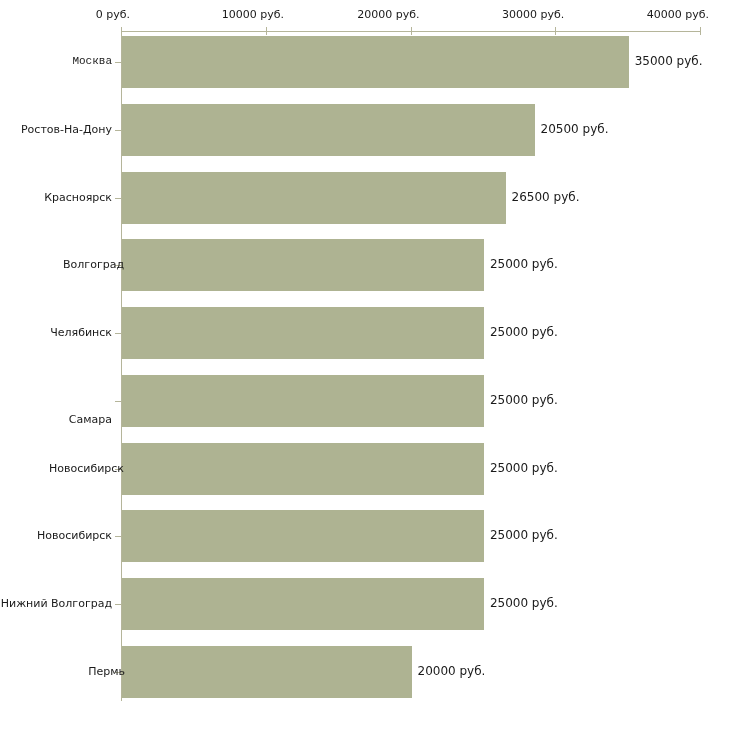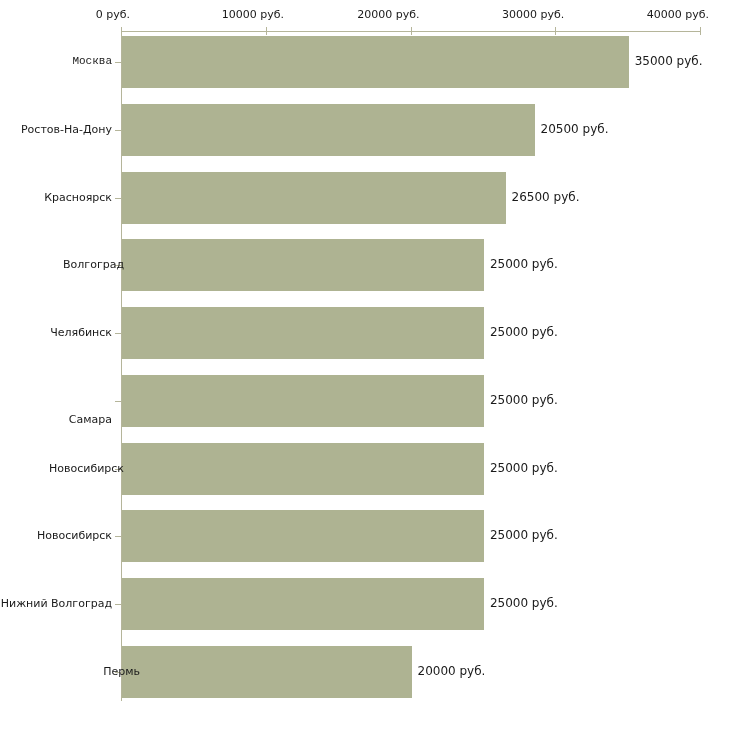--- a/index.html
+++ b/index.html
@@ -134,17 +134,17 @@
         <div class="bar" title="Екатеринбург — 25000 руб." style="top: 510.25px; width: 361.875px; height: 52px; background: rgb(174, 179, 146);"></div>
         <div class="y-tick" style="top: 536px; background: rgb(181, 181, 154);"></div>
         <div class="cat-label" style="top: 529.25px; left: 0px; width: 112px;">Новосибирск</div>
         <div class="bar-value-label" style="left: 489.875px; top: 528.25px;">25000 руб.</div>
         <div class="bar" title="Нижний Новгород — 25000 руб." style="top: 578px; width: 361.875px; height: 52px; background: rgb(174, 179, 146);"></div>
         <div class="y-tick" style="top: 604px; background: rgb(181, 181, 154);"></div>
         <div class="cat-label" style="top: 597px; left: 0px; width: 112px;">Нижний Волгоград</div>
         <div class="bar-value-label" style="left: 489.875px; top: 596px;">25000 руб.</div>
         <div class="bar" title="Пермь — 20000 руб." style="top: 645.75px; width: 289.5px; height: 52px; background: rgb(174, 179, 146);"></div>
         <div class="y-tick" style="top: 672px; background: rgb(181, 181, 154);"></div>
-        <div class="cat-label" style="top: 664.75px; left: 0px; width: 112px; padding-left: 28px;">Пермь</div>
+        <div class="cat-label" style="top: 664.75px; left: 13px; width: 112px;">Пермь</div>
         <div class="bar-value-label" style="left: 417.5px; top: 663.75px;">20000 руб.</div>
       </div>
   </div>
 </div>
 
 </body></html>

